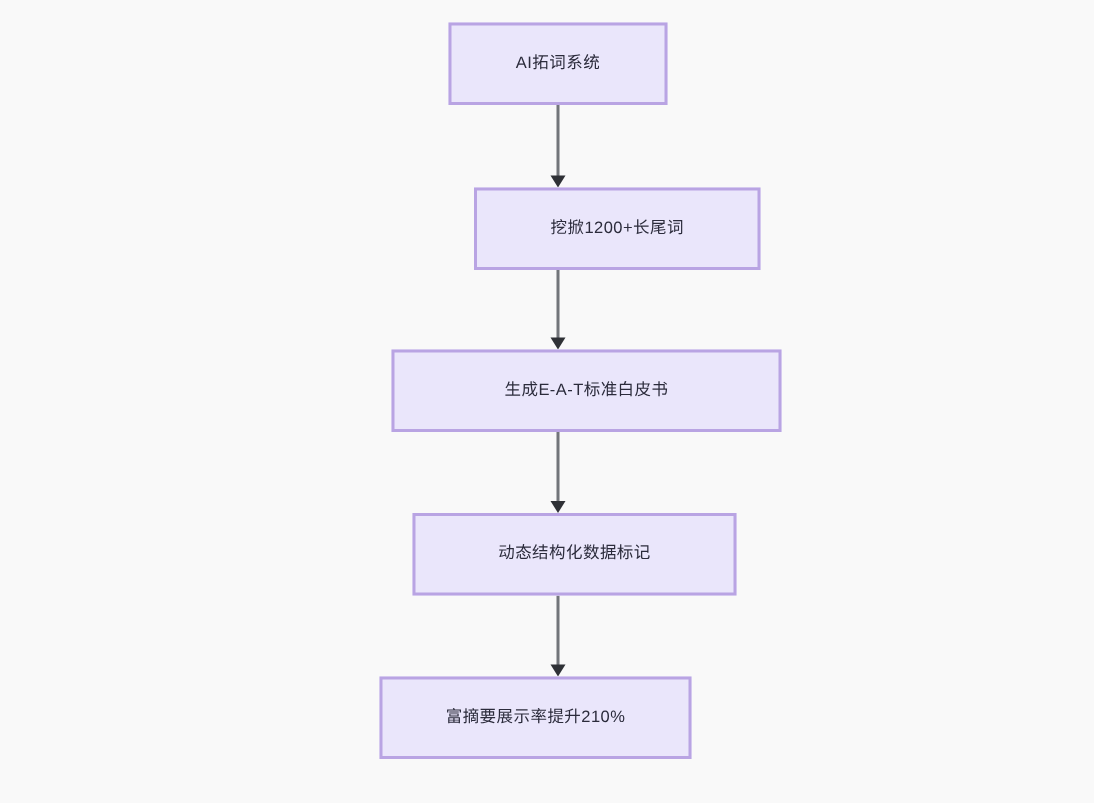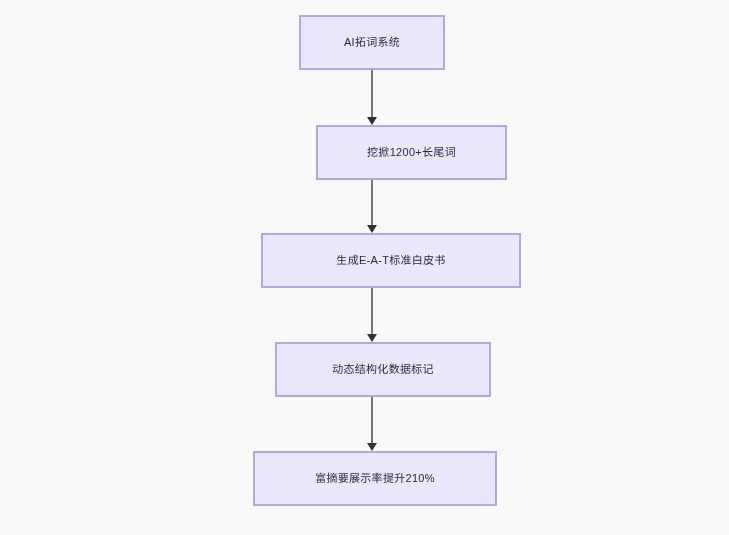--- a/index.html
+++ b/index.html
@@ -90,17 +90,17 @@
   </div>
 
   <div class="node" style="left: 261px; top: 233px; width: 260px; height: 55px; background: rgb(234, 230, 251); border-color: rgb(185, 164, 227); color: rgb(43, 43, 59);">
     <span class="node-label">生成E-A-T标准白皮书</span>
   </div>
 
   <div class="node" style="left: 264px; top: 342px; width: 216px; height: 55px; background: rgb(234, 230, 251); border-color: rgb(185, 164, 227); color: rgb(43, 43, 59); margin-left: 11px;">
     <span class="node-label">动态结构化数据标记</span>
   </div>
 
-  <div class="node" style="left: 253px; top: 451px; width: 244px; height: 55px; background: rgb(234, 230, 251); border-color: rgb(185, 164, 227); color: rgb(43, 43, 59);">
+  <div class="node" style="left: 253px; top: 451px; width: 208px; height: 55px; background: rgb(234, 230, 251); border-color: rgb(185, 164, 227); color: rgb(43, 43, 59);">
     <span class="node-label">富摘要展示率提升210%</span>
   </div>
 
 </div>
 
 </body></html>

